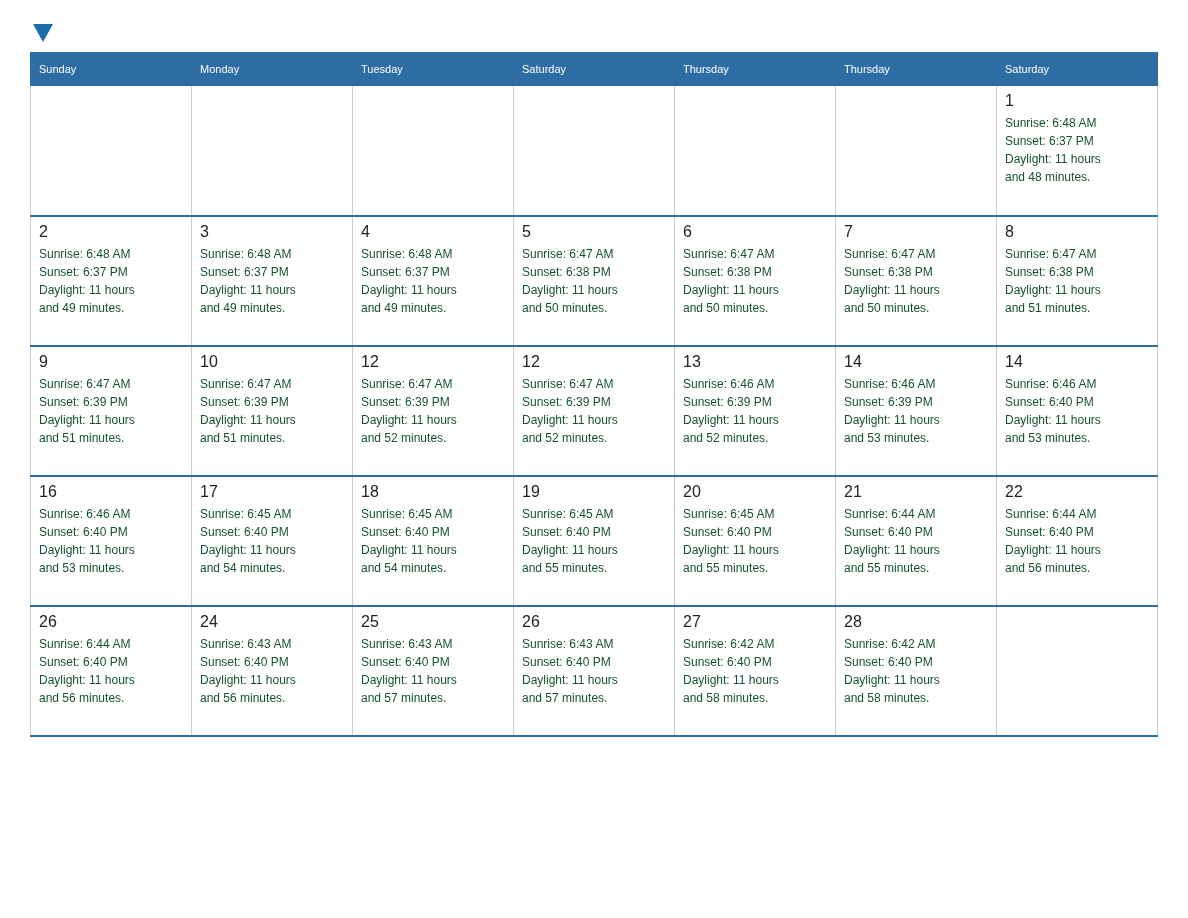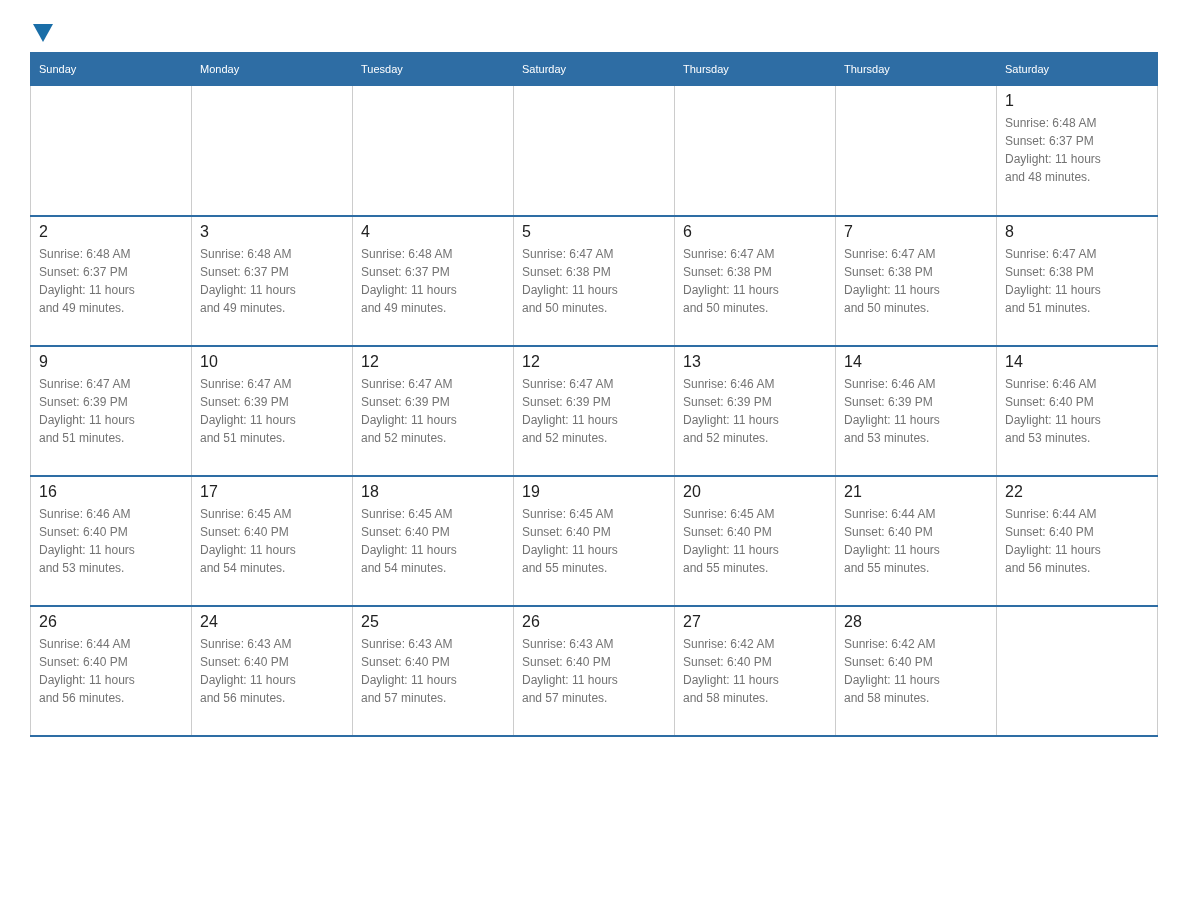--- a/index.html
+++ b/index.html
@@ -86,21 +86,21 @@
       border-bottom: 2px solid #2e6da4;
     }
     .day-number {
       font-size: 16px;
       font-weight: normal;
       color: #222;
       margin-bottom: 4px;
     }
     .day-info {
       font-size: 12px;
-      color: #737373;
+      color: #14532d;
       line-height: 1.5;
     }
     .empty-cell {
       background: #f5f5f5;
     }
   </style>
 </head>
 <body>
 
 <div class="header">

